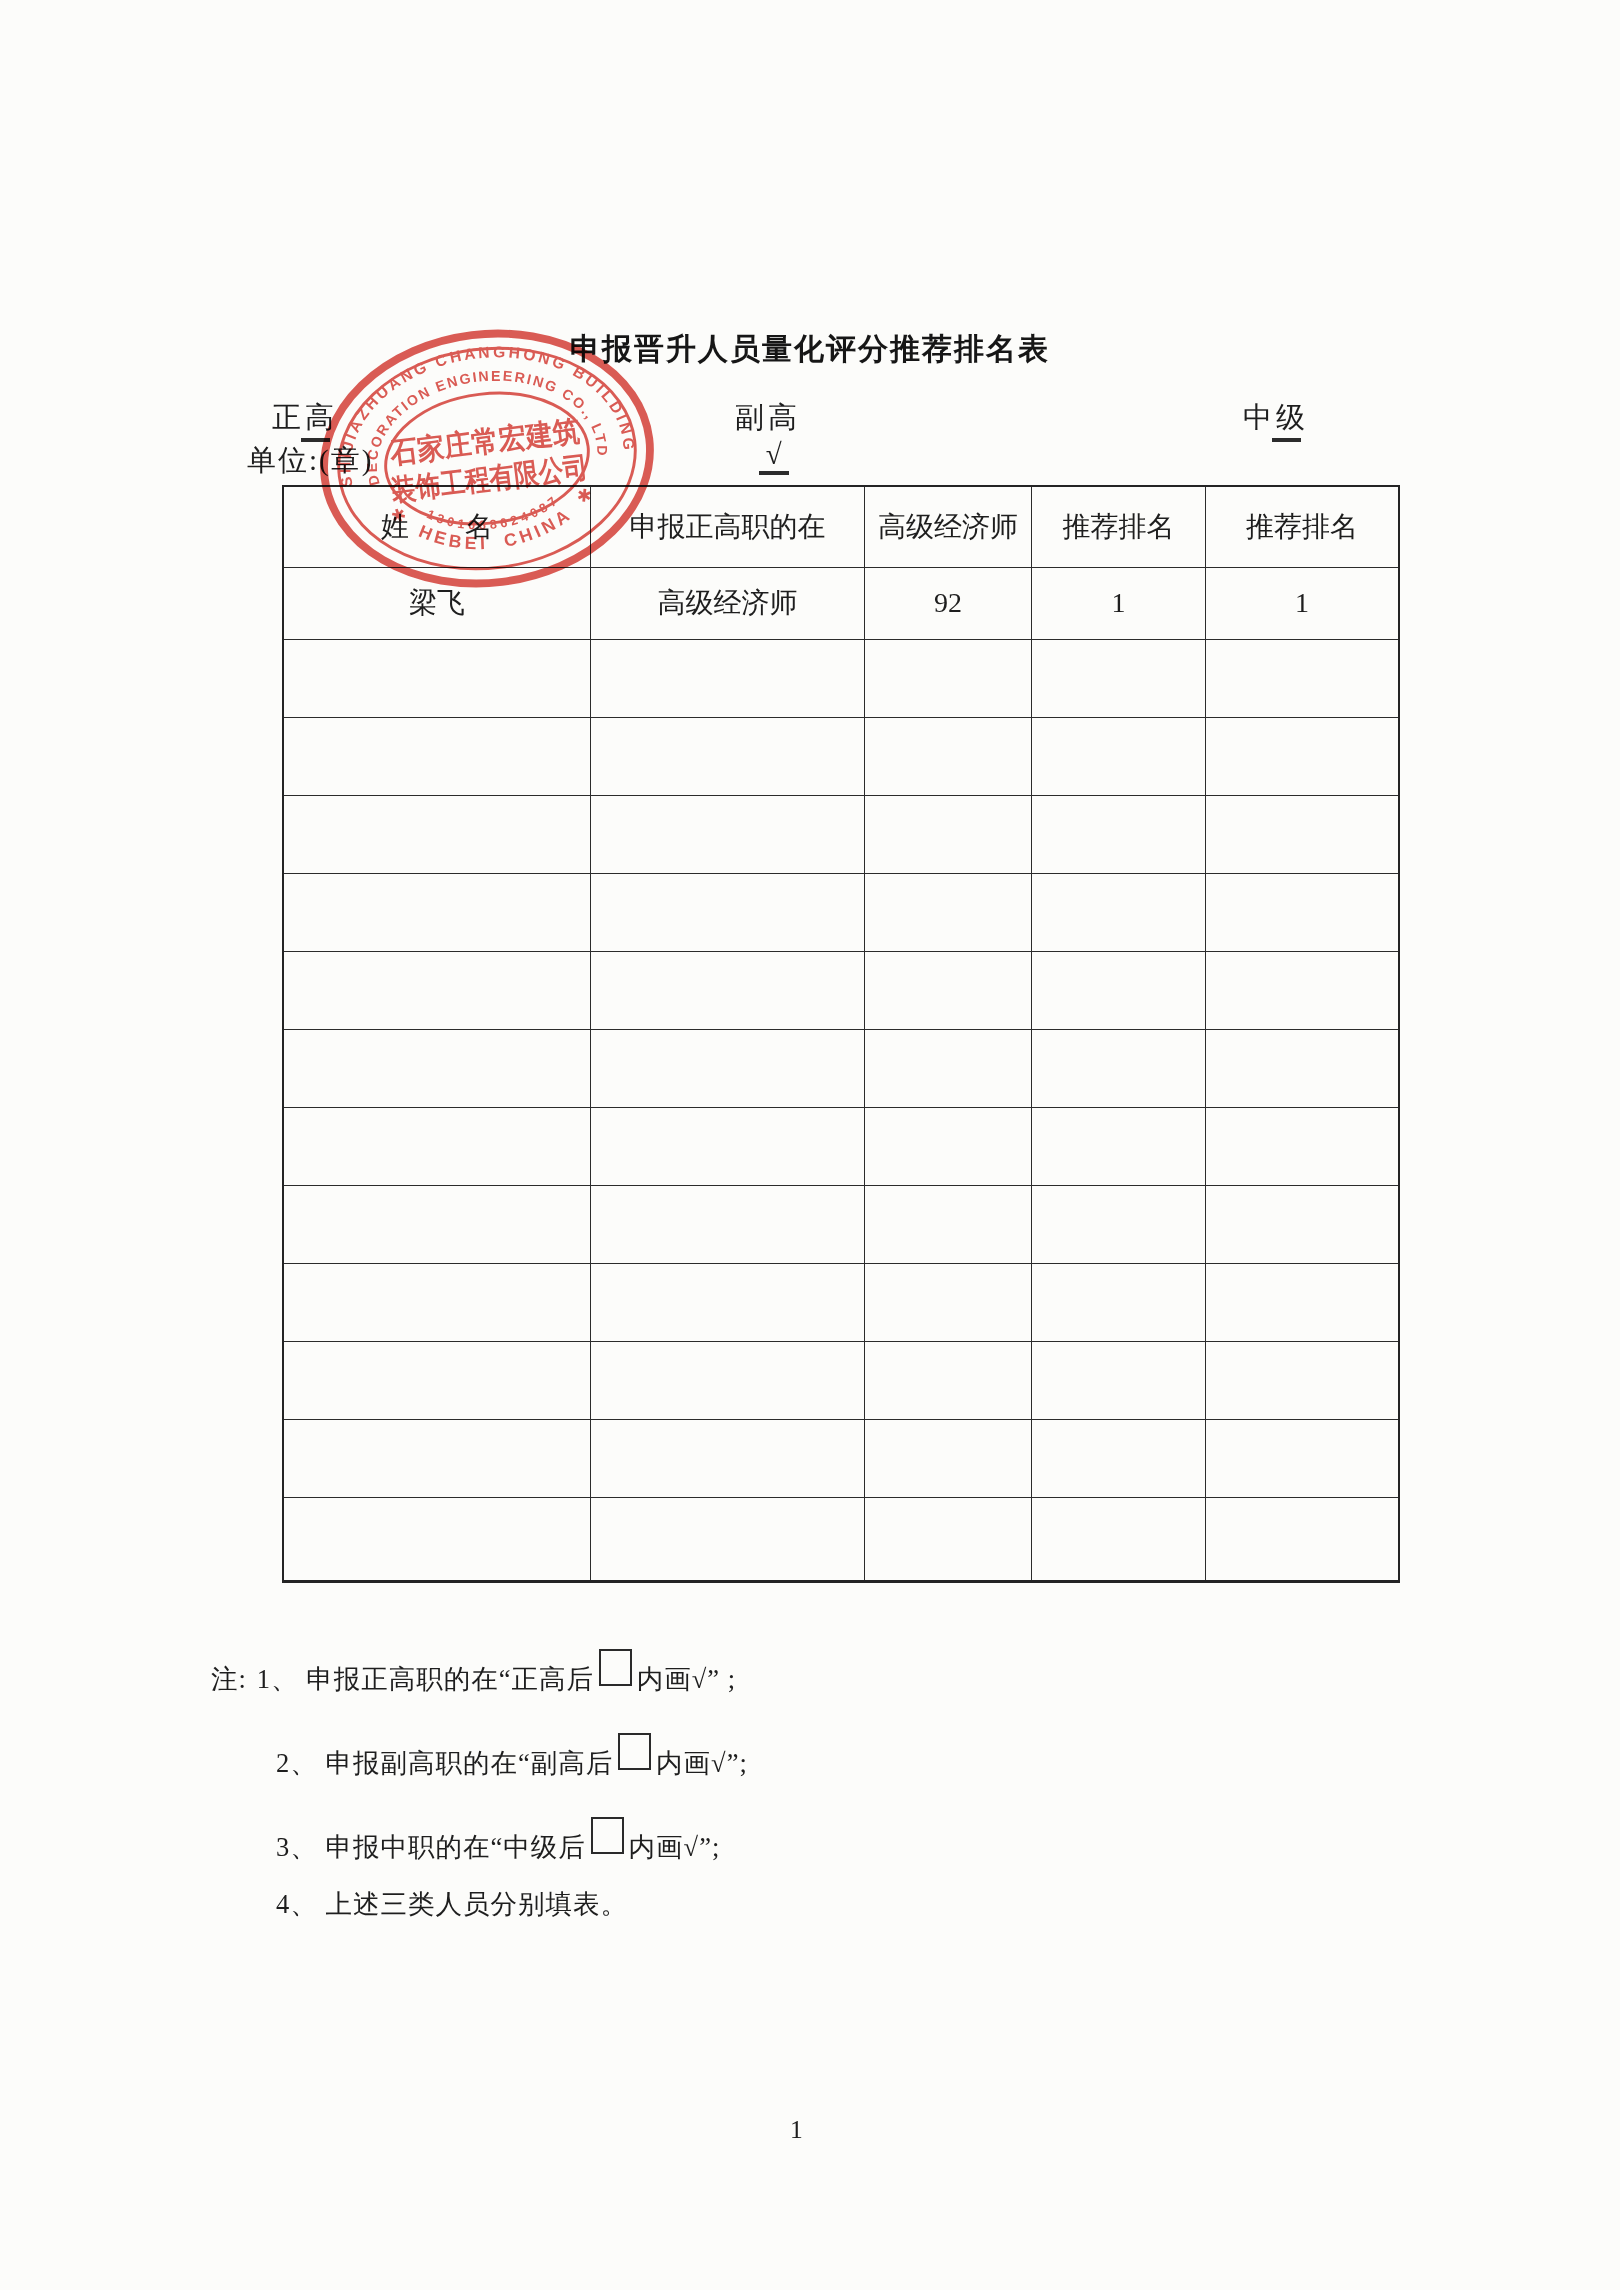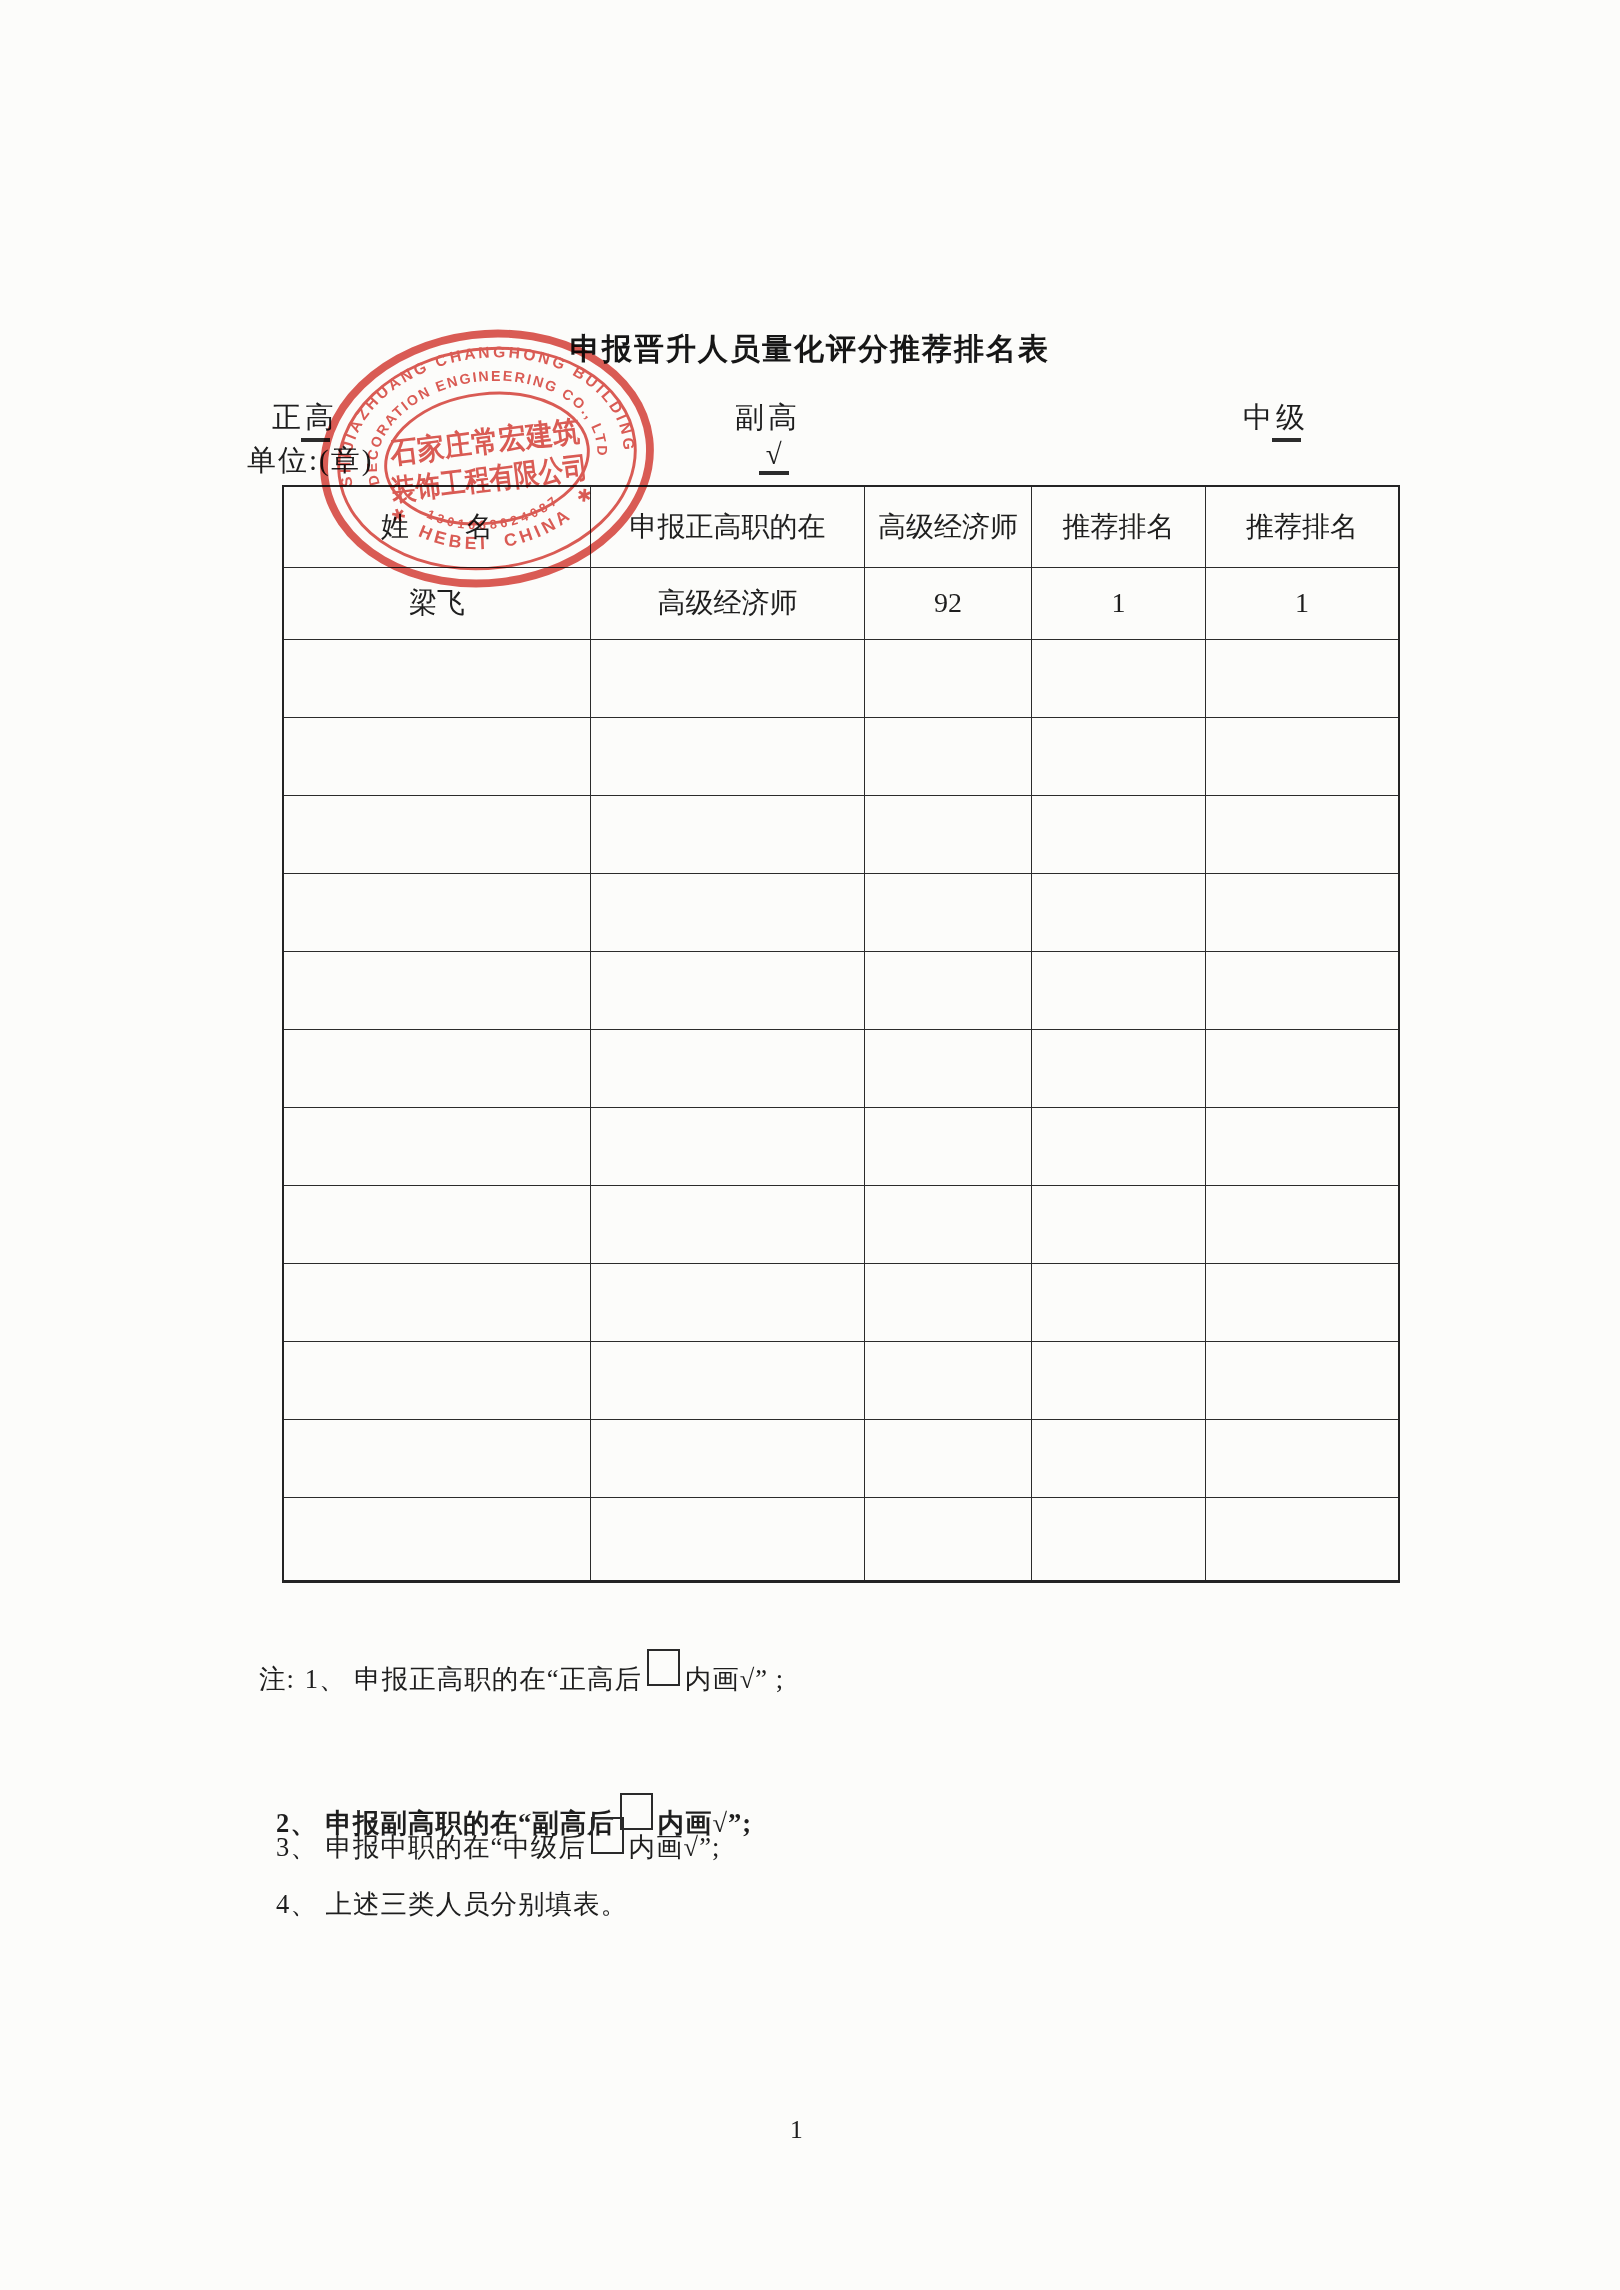--- a/index.html
+++ b/index.html
@@ -53,22 +53,22 @@
   .ranking-table tr.data-row{height:72px;}
   .ranking-table tr.empty-row{height:78px;}
   .ranking-table tr.empty-row:last-child{height:84px;}
   .ranking-table tbody tr:last-child td{border-bottom:3.9px solid #242424;}
   .notes{position:absolute;left:0;top:0;width:100%;}
   .note-line{
     position:absolute;
     font-size:26.5px;letter-spacing:1px;
     white-space:nowrap;
   }
-  .note-1{left:211px;top:1649px;margin-left:48px;}
-  .note-2{left:276px;top:1793px;font-weight:bold;}
+  .note-1{left:211px;top:1649px;}
+  .note-2{left:276px;top:1733px;}
   .note-3{left:276px;top:1817px;}
   .note-4{left:276px;top:1886px;}
   .note-prefix{margin-right:9.8px;}
   .note-num{margin-right:7.8px;}
   .note-box{
     display:inline-block;width:29px;height:33px;
     border:2.5px solid #2a2a2a;
     vertical-align:2px;margin:0 4.9px;
   }
   .page-number{

